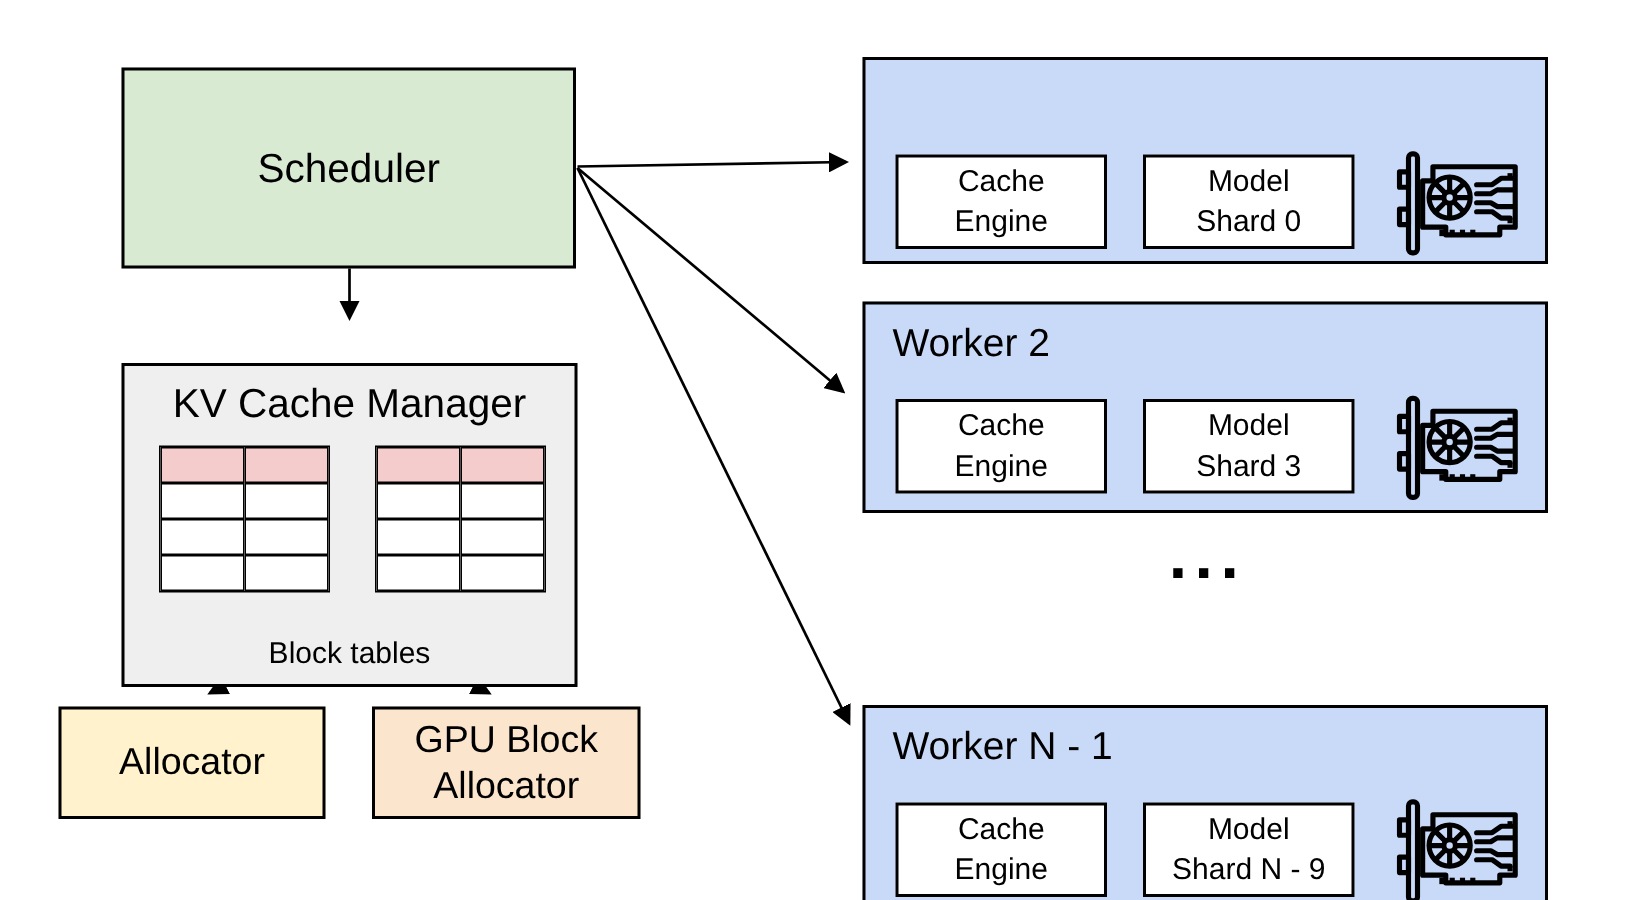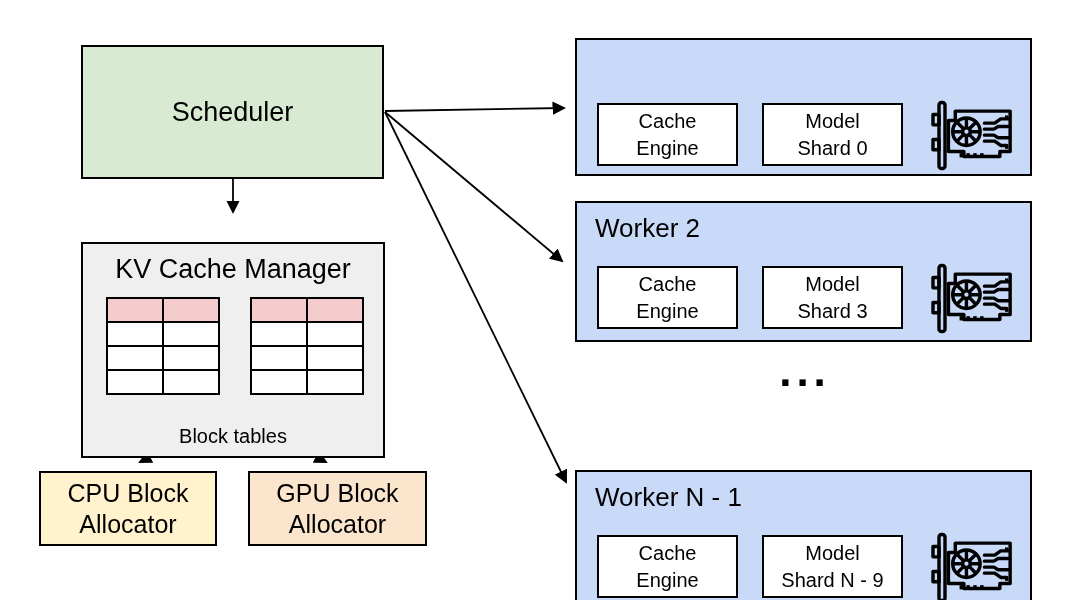--- a/index.html
+++ b/index.html
@@ -95,21 +95,20 @@
       <div class="blk-cell"></div>
       <div class="blk-cell"></div>
       <div class="blk-cell"></div>
       <div class="blk-cell"></div>
     </div>
     <div class="kv-caption">Block tables</div>
   </div>
 
   <div class="box allocator cpu-allocator center-text">
     <div>
-      <div>CPU Block</div>
       <div>Allocator</div>
     </div>
   </div>
   <div class="box allocator gpu-allocator center-text">
     <div>
       <div>GPU Block</div>
       <div>Allocator</div>
     </div>
   </div>
 

